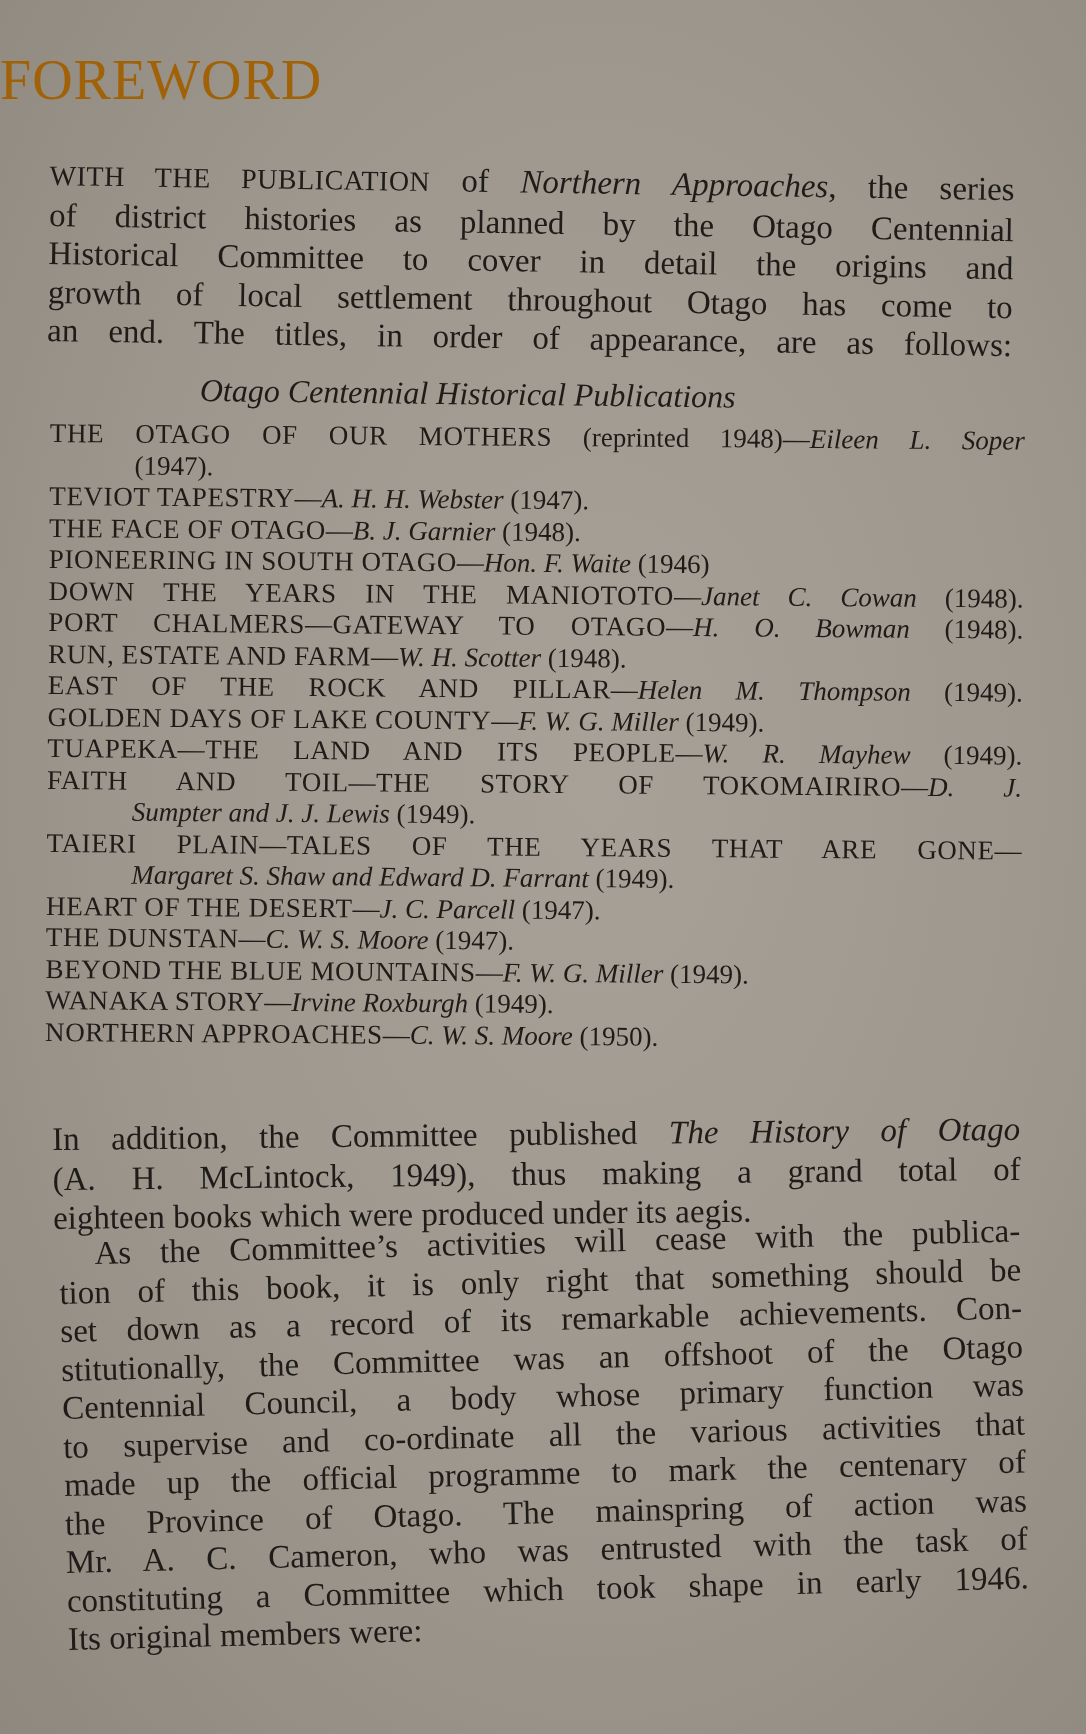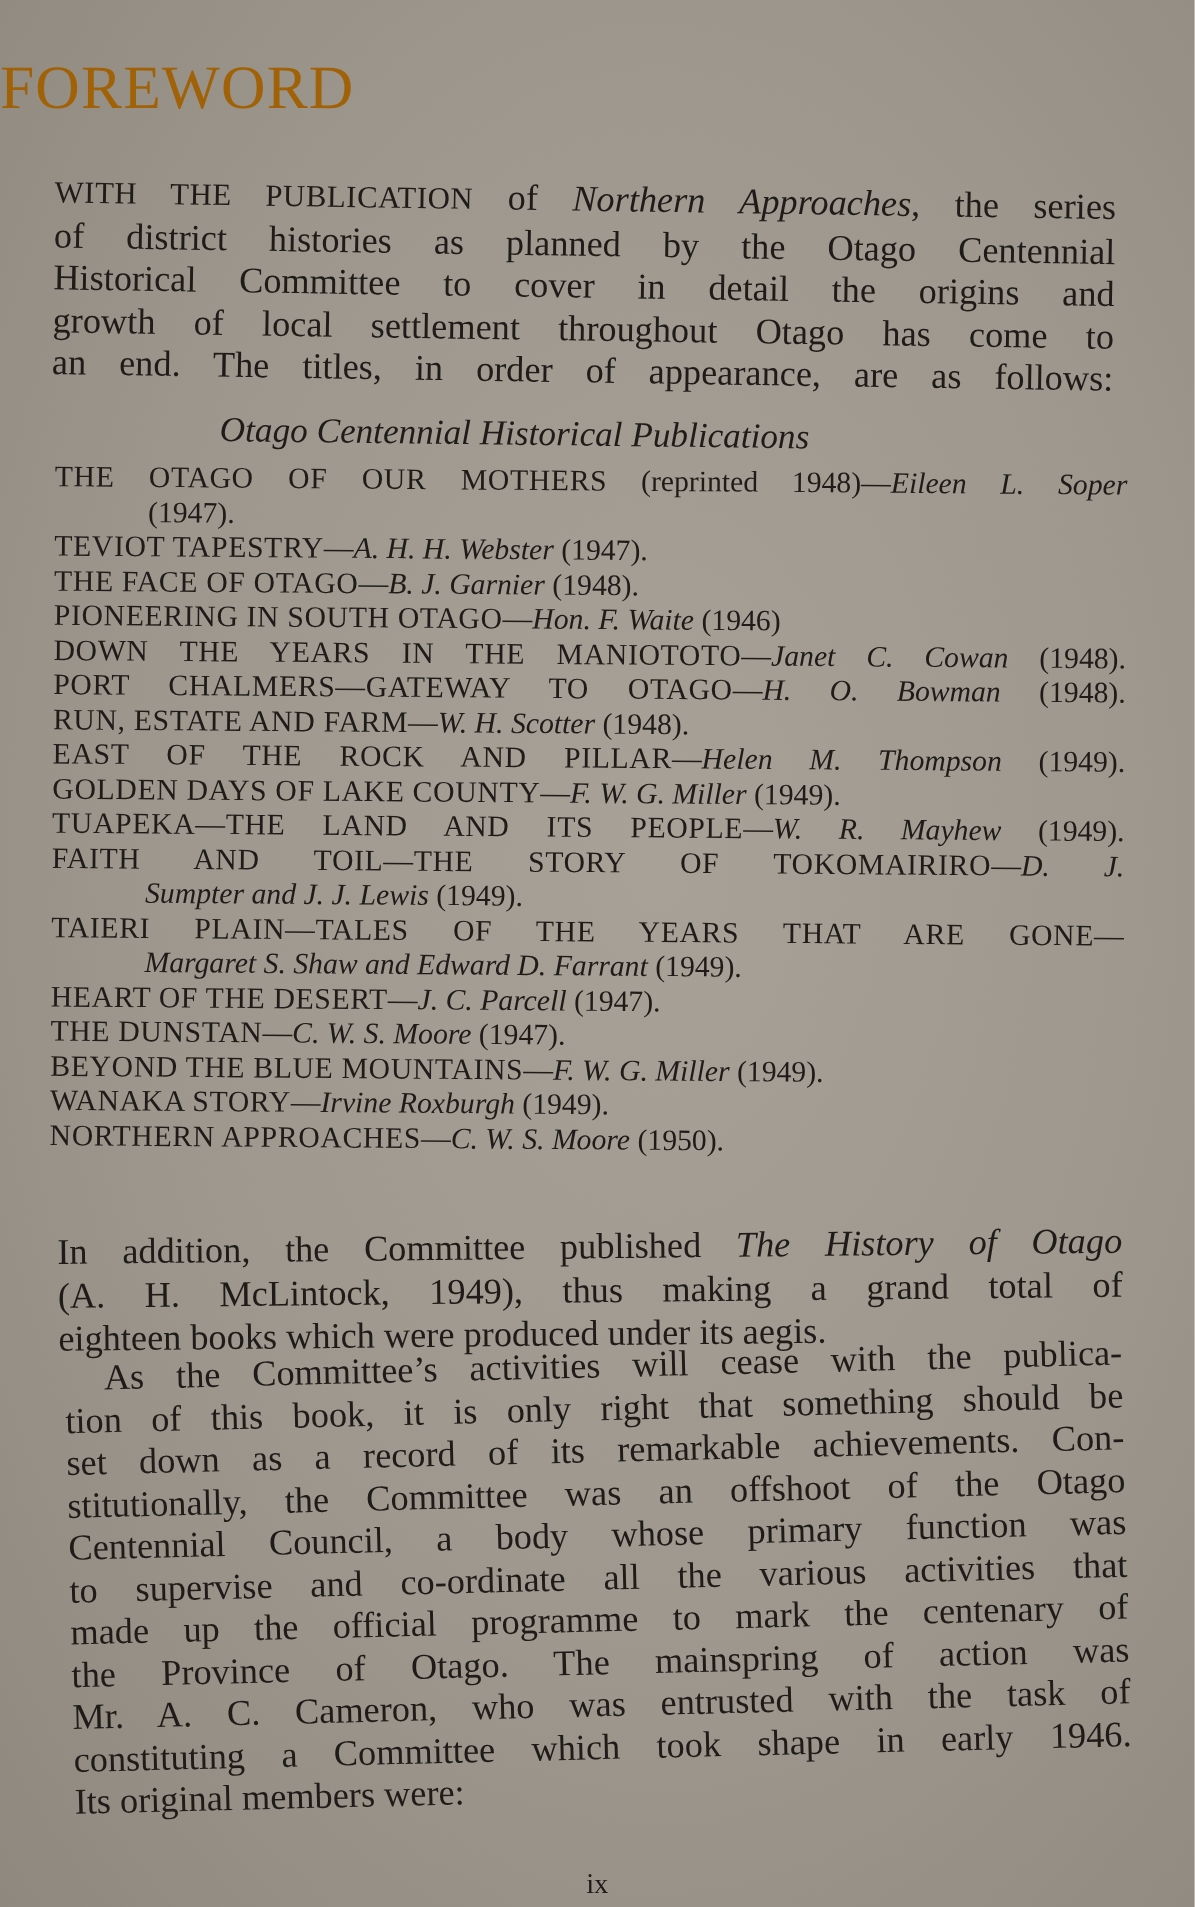--- a/index.html
+++ b/index.html
@@ -193,15 +193,14 @@
     <span class="line">stitutionally, the Committee was an offshoot of the Otago</span>
     <span class="line">Centennial Council, a body whose primary function was</span>
     <span class="line">to supervise and co-ordinate all the various activities that</span>
     <span class="line">made up the official programme to mark the centenary of</span>
     <span class="line">the Province of Otago. The mainspring of action was</span>
     <span class="line">Mr. A. C. Cameron, who was entrusted with the task of</span>
     <span class="line">constituting a Committee which took shape in early 1946.</span>
     <span class="line last">Its original members were:</span>
   </div>
 
-  <div class="folio">ix</div>
 
 </div>
 
 </body></html>

